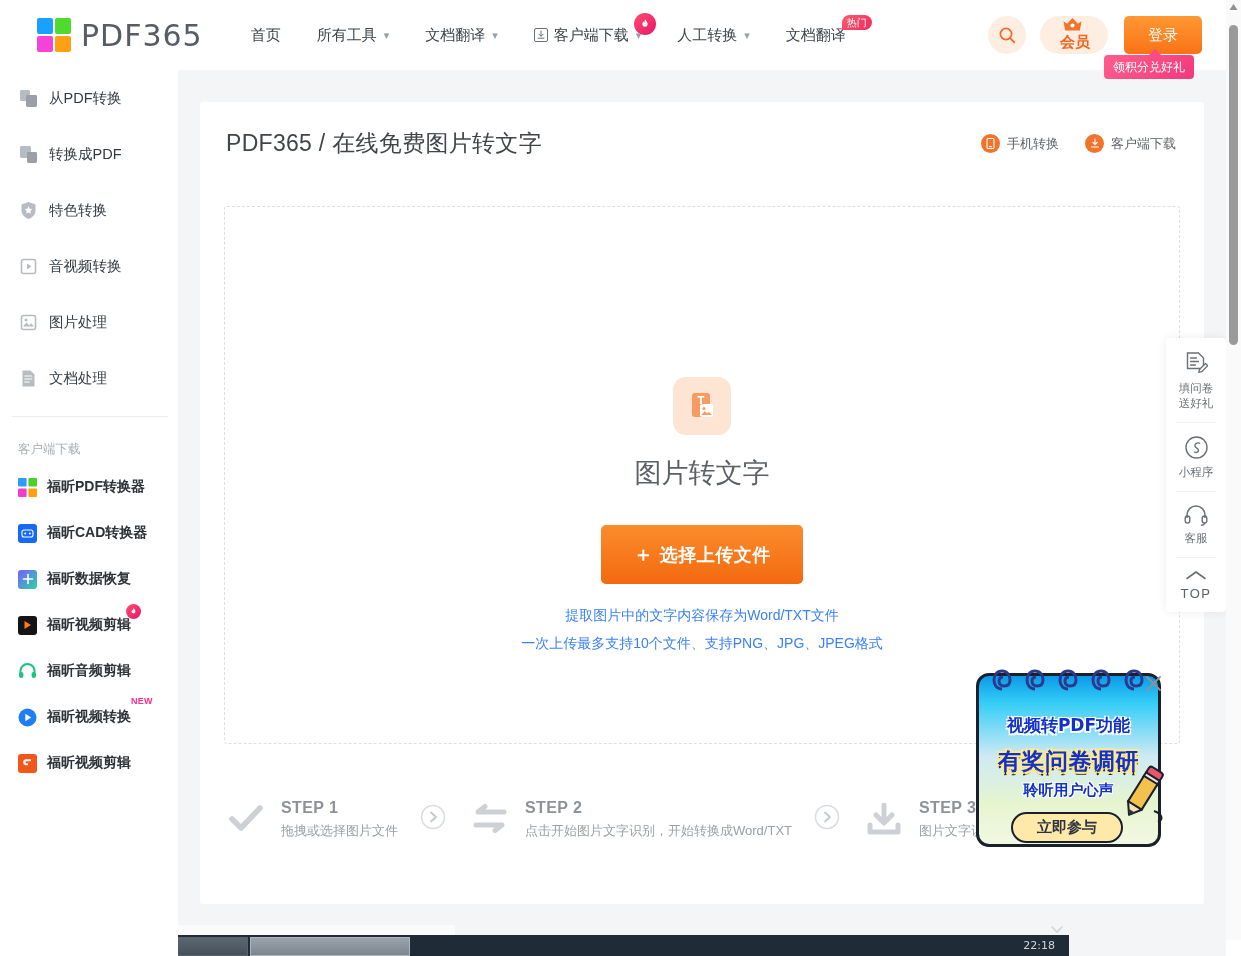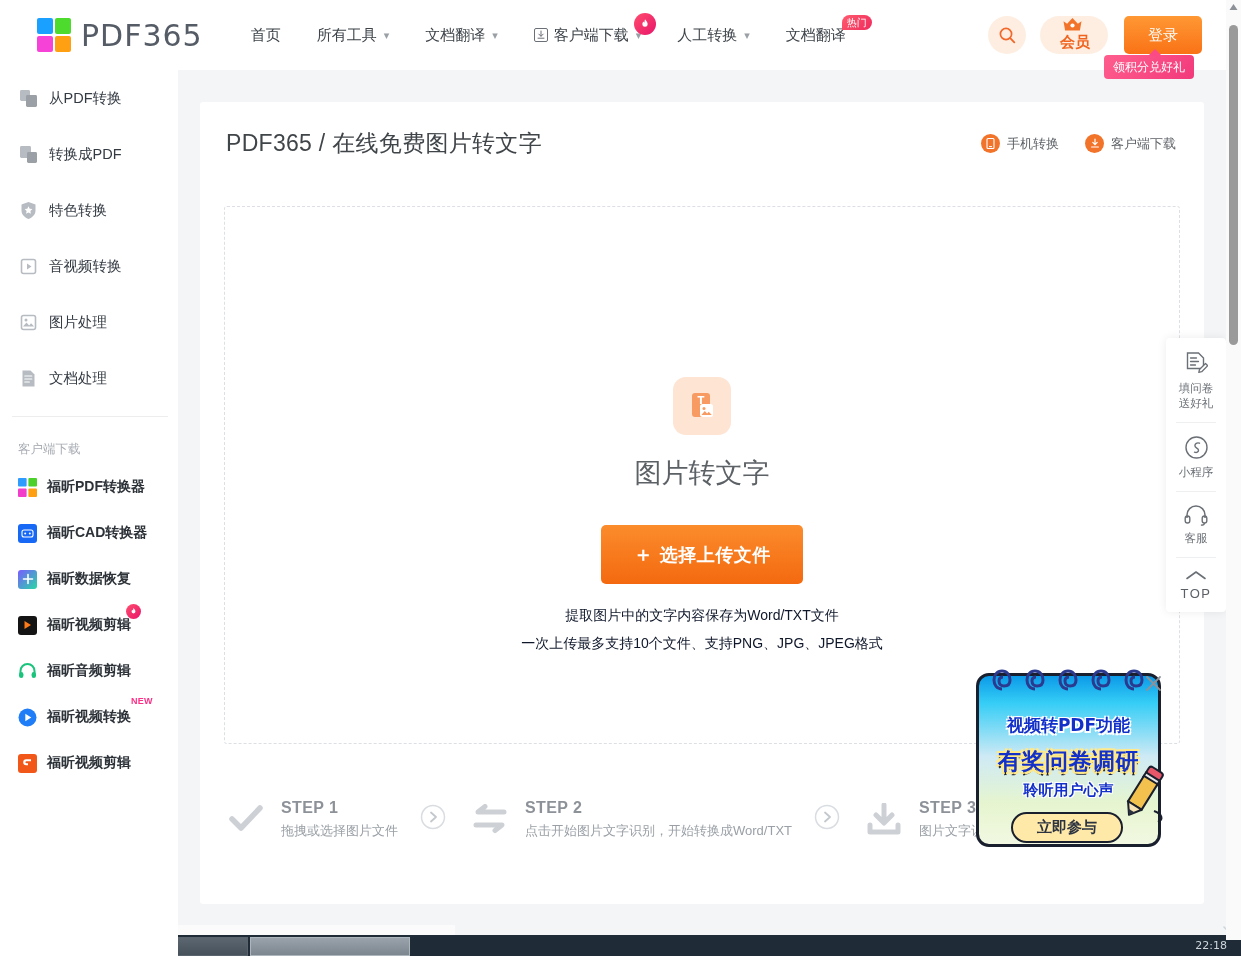--- a/index.html
+++ b/index.html
@@ -144,21 +144,21 @@
   }
   .dz-title { margin-top: 20px; font-size: 27px; color: #5c6166; font-weight: 400; }
   .upload-btn {
     margin-top: 34px; width: 202px; height: 59px; border-radius: 5px;
     background: linear-gradient(180deg,#fb8c2c,#f4690f);
     color:#fff; font-size: 18px; font-weight: 700; letter-spacing: .5px;
     display:flex; align-items:center; justify-content:center; cursor:pointer;
     border:none; font-family:"Liberation Sans", sans-serif;
   }
   .upload-btn .plus { font-size: 20px; font-weight:700; margin-right: 6px; }
-  .dz-note { margin-top: 17px; font-size: 14px; color: #0f172a; line-height: 28px; }
+  .dz-note { margin-top: 17px; font-size: 14px; color: #3b82f6; line-height: 28px; }
 
   .steps {
     position:absolute; top: 672px; left: 24px; width: 956px; height: 90px;
     display:flex; align-items:center;
   }
   .step { display:flex; align-items:center; }
   .step-ico { width: 44px; height:44px; display:flex; align-items:center; justify-content:center;
     margin-right: 13px; flex:none; }
   .step-t { font-size: 16px; font-weight: 700; color:#8d9299; letter-spacing:.4px; }
   .step-d { font-size: 13px; color:#9aa0a6; margin-top: 5px; white-space: nowrap; }
@@ -228,21 +228,21 @@
     background:#fafafa; z-index: 60;
   }
   .sb-up { position:absolute; top: 3px; left: 3px; }
   .sb-thumb {
     position:absolute; top: 25px; left: 3px; width: 9px; height: 320px;
     background:#9a9a9a; border-radius: 5px;
   }
 
   
   .taskbar {
-    position:absolute; bottom: 0; left:0; width: 1241px; height: 21px;
+    position:absolute; bottom: 0; left:0; width: 1069px; height: 21px;
     background:#1f2c38;
   }
   .tb-win { position:absolute; top: 2px; height: 19px; border:1px solid #59646e;
     background: linear-gradient(180deg,#5b6670,#46515b); }
   .tb-win.active { background: linear-gradient(180deg,#9aa3ab,#7c868f); border-color:#aeb6bd; }
   .tb-time { position:absolute; right: 14px; top: 4px; color:#cfd6db; font-size: 11px;
     font-family:"DejaVu Sans", sans-serif; }
   .tb-caret { position:absolute; right: 6px; top: -9px; }
   .top-strip { position:absolute; bottom: 21px; left: 0; width: 455px; height: 10px; background:#fbfbfb; }
 </style>

